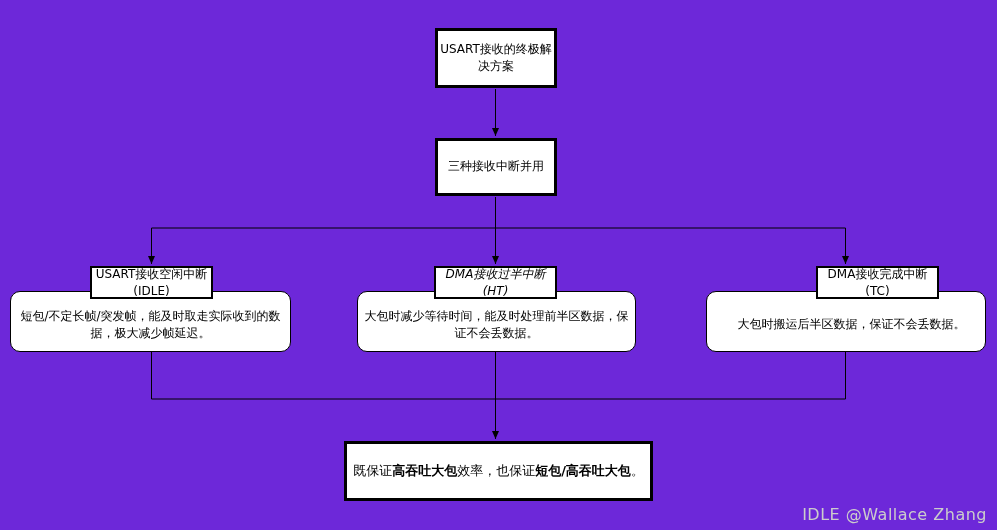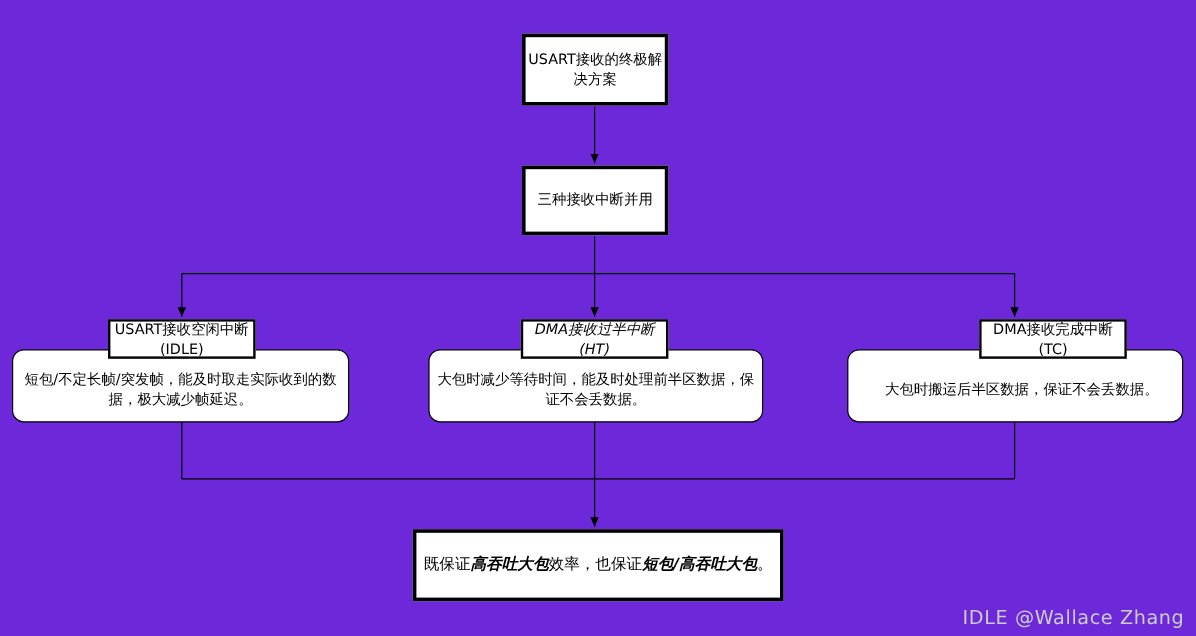--- a/index.html
+++ b/index.html
@@ -60,21 +60,21 @@
   
   #node-root       { left: 435px; top: 28px;  width: 122px; height: 60px; }
   #node-strategy   { left: 435px; top: 138px; width: 122px; height: 58px; }
   #node-idle-title { left: 90px;  top: 266px; width: 123px; height: 33px; }
   #node-ht-title   { left: 434px; top: 266px; width: 123px; height: 33px; font-style: italic; }
   #node-tc-title   { left: 784px; top: 266px; width: 123px; height: 33px; margin-left: 32px; }
   #node-idle-desc  { left: 10px;  top: 291px; width: 281px; height: 61px; }
   #node-ht-desc    { left: 357px; top: 291px; width: 279px; height: 61px; }
   #node-tc-desc    { left: 706px; top: 291px; width: 280px; height: 61px; padding-left: 16px; }
   #node-conclusion { left: 344px; top: 441px; width: 309px; height: 60px; font-size: 13px; white-space: normal; }
-  #node-conclusion b { font-weight: bold; font-style: italic; }
+  #node-conclusion b { font-weight: bold; }
   .watermark {
     position: absolute;
     right: 10px;
     bottom: 6px;
     font-size: 16px;
     color: #cccccc;
     letter-spacing: 0.5px;
     z-index: 4;
   }
 </style>

